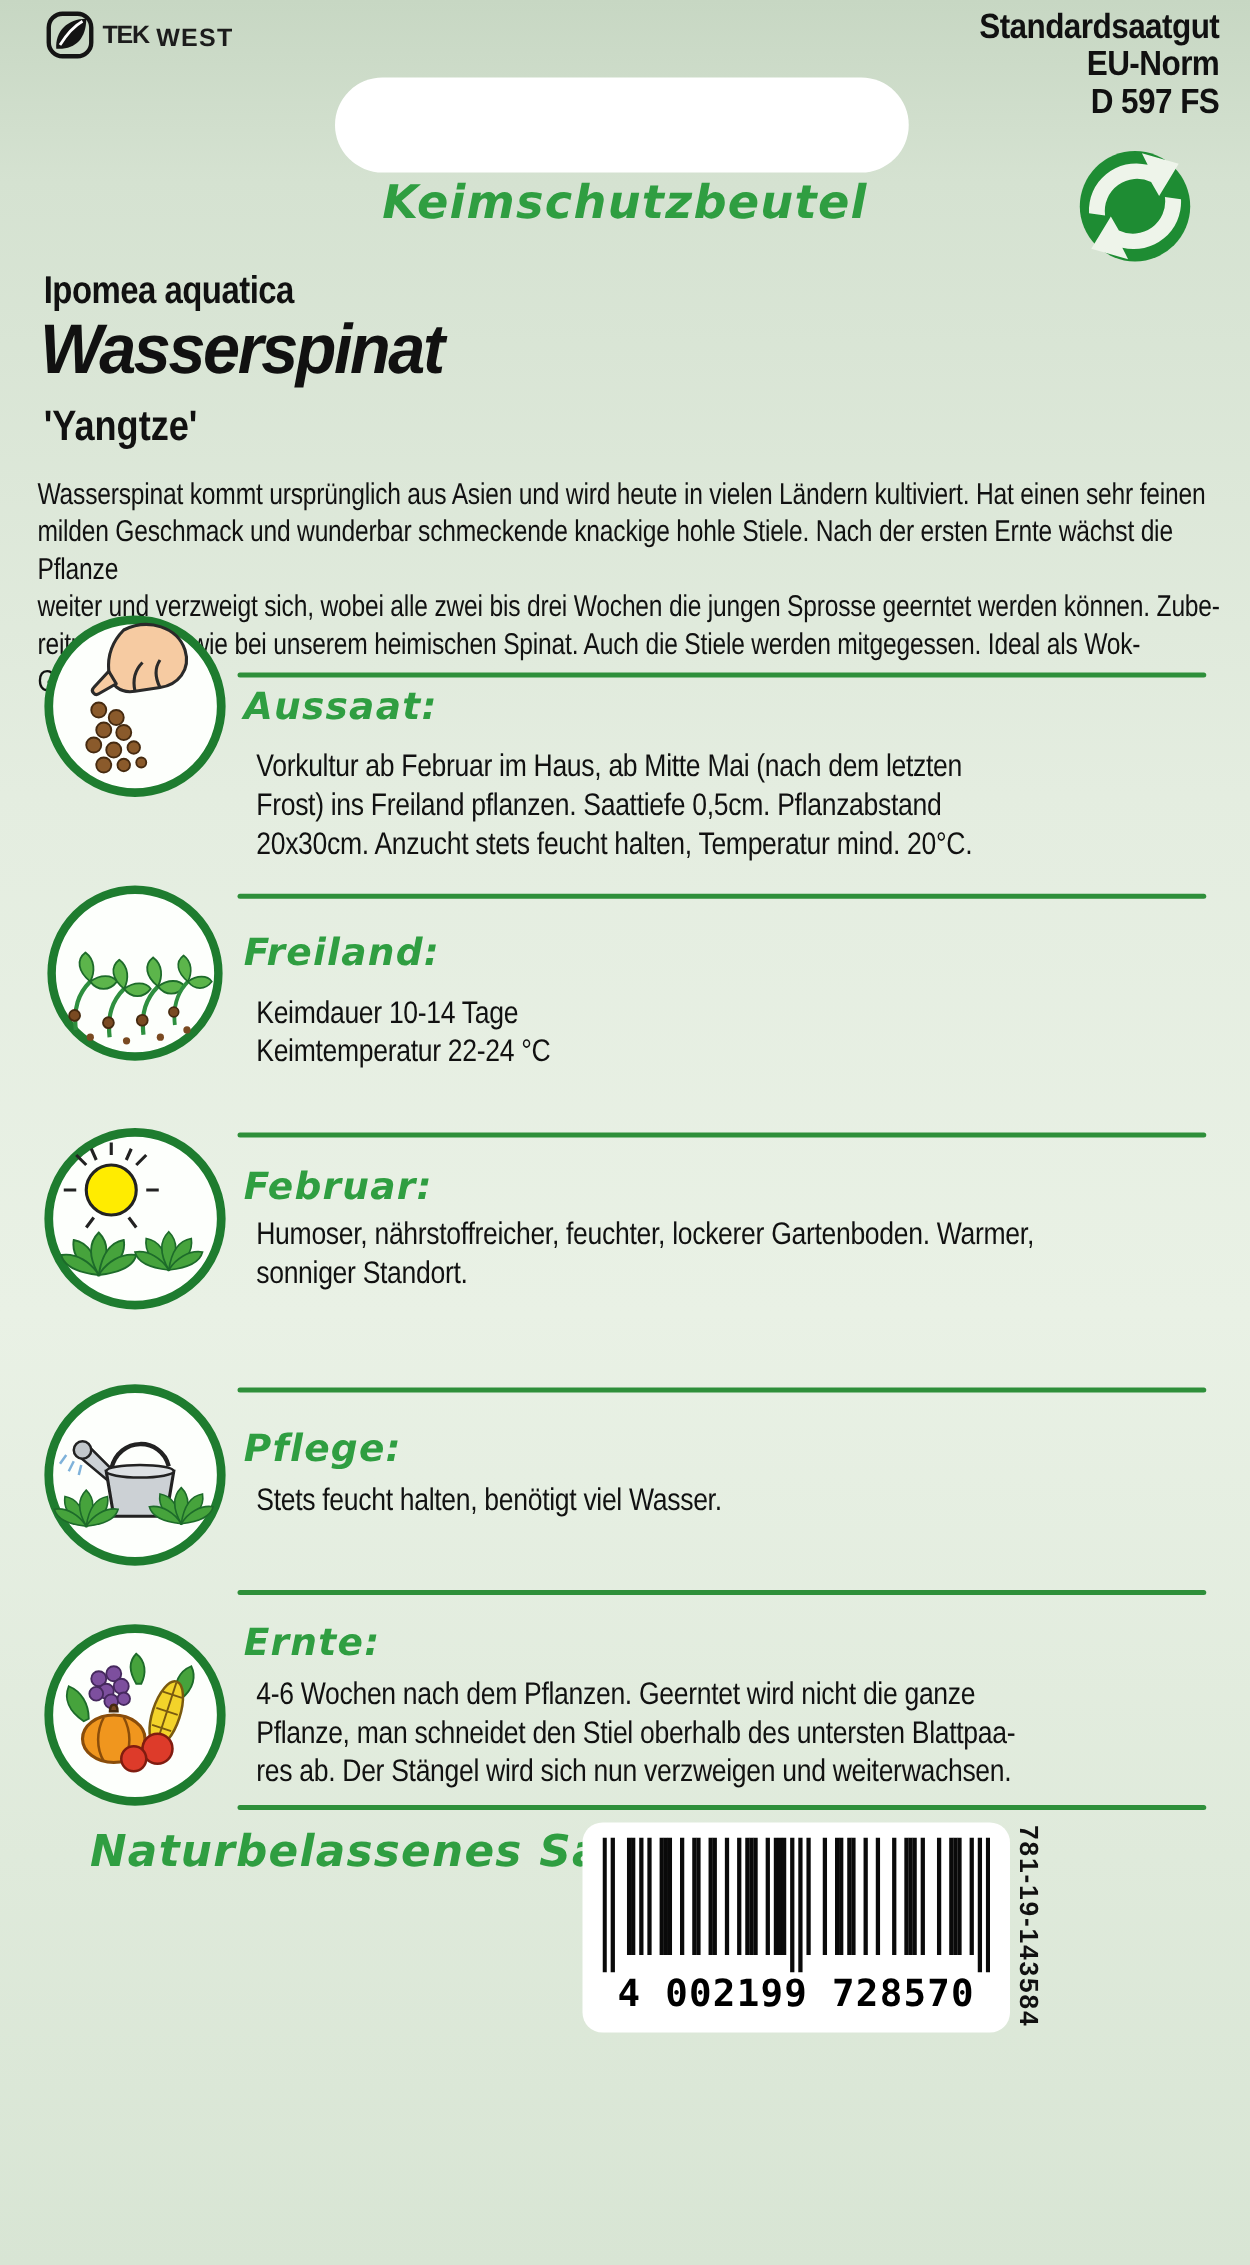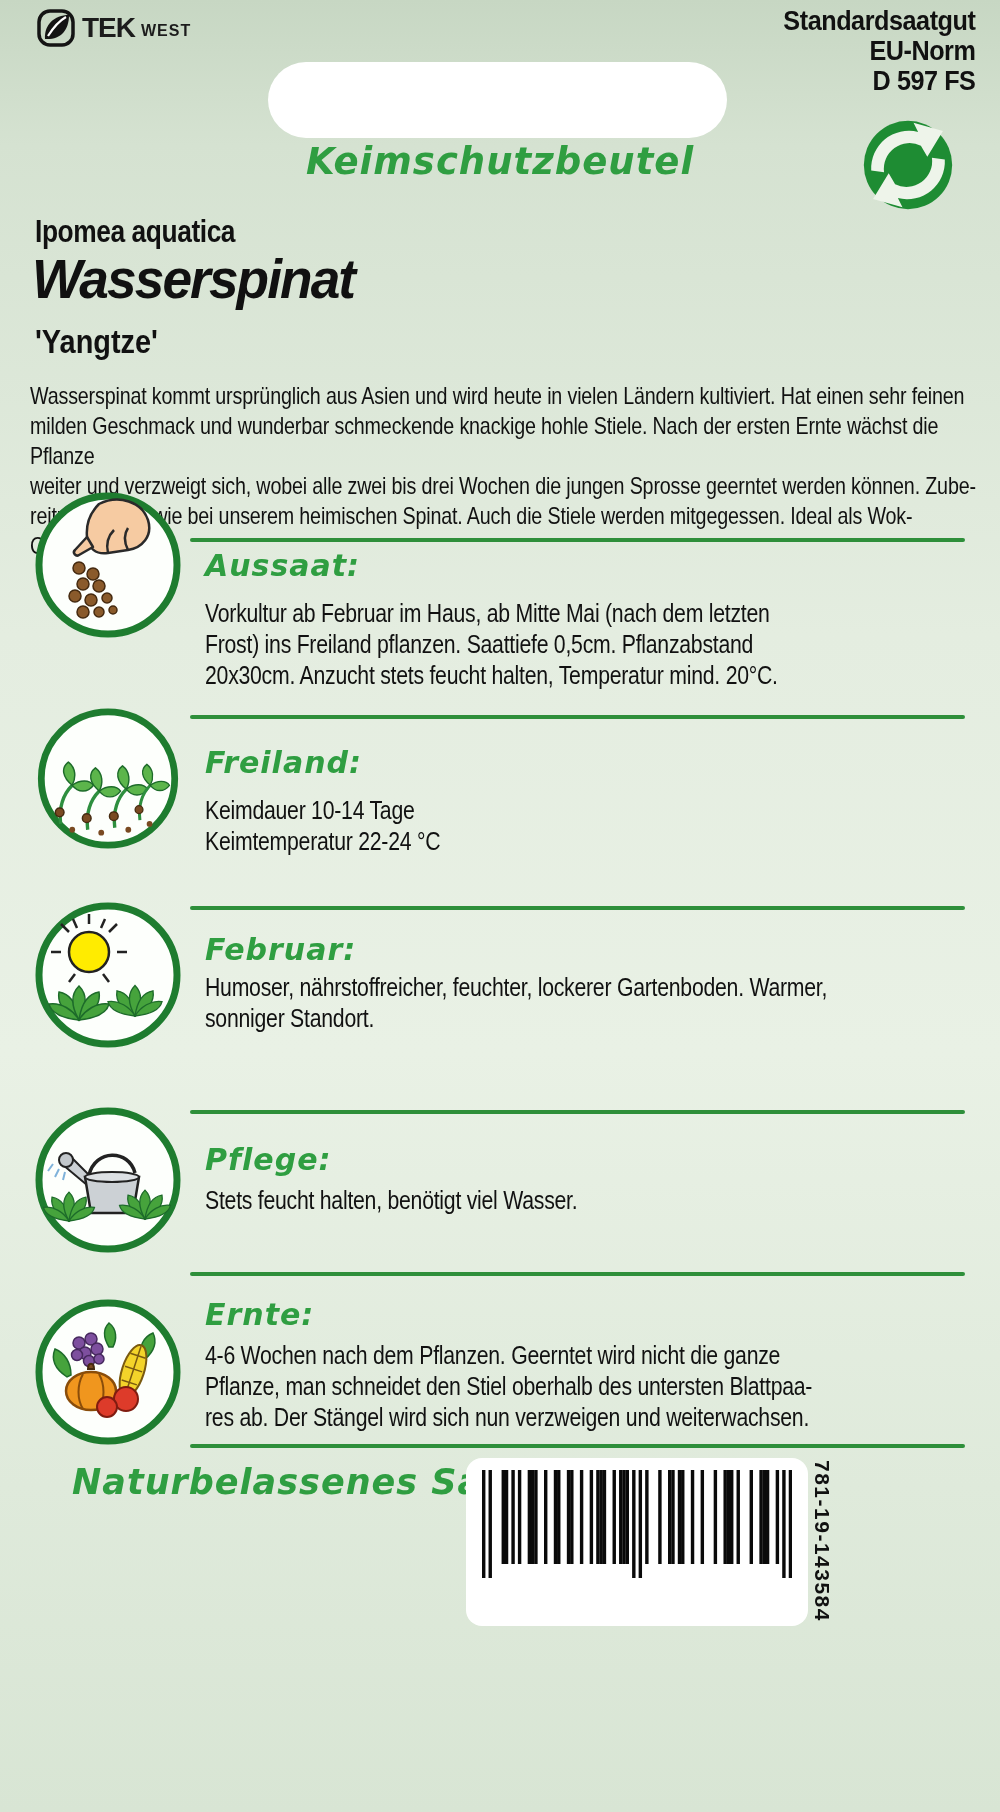--- a/index.html
+++ b/index.html
@@ -5,37 +5,37 @@
   html,body{margin:0;padding:0;background:#9aa89a;}
   #packet{
     position:relative;width:1000px;height:1812px;margin:0 auto;overflow:hidden;
     background:linear-gradient(180deg,#c7d7c3 0%,#d5e2d1 8%,#e4ede0 35%,#e9f1e5 58%,#dfeadb 82%,#d8e5d4 100%);
     font-family:"Liberation Sans",sans-serif;color:#111;
   }
   .abs{position:absolute;}
   .cond{transform-origin:left top;white-space:nowrap;}
   .script{font-style:italic;font-weight:bold;color:#2f9e41;letter-spacing:1px;font-family:"DejaVu Sans",sans-serif;}
   .sep{position:absolute;left:190px;width:775px;height:4px;background:#2e8f3a;border-radius:2px;}
-  .sec-head{position:absolute;left:205px;font-size:30px;font-style:italic;}
+  .sec-head{position:absolute;left:195px;font-size:30px;font-style:italic;}
   .sec-body{position:absolute;left:205px;font-size:25px;line-height:31px;letter-spacing:-0.3px;
             white-space:pre-line;transform:scaleX(0.85);transform-origin:left top;width:900px;font-weight:500;}
   .sicon{position:absolute;left:33px;width:150px;height:150px;}
   .desc{font-size:24px;line-height:30px;white-space:pre-line;transform:scaleX(0.82);transform-origin:left top;
         width:1160px;font-weight:500;letter-spacing:-0.2px;}
   .certs{right:25px;top:6px;text-align:right;font-size:28px;line-height:30px;font-weight:600;
          transform:scaleX(0.9);transform-origin:right top;position:absolute;letter-spacing:-0.5px;}
   .pill{position:absolute;left:268px;top:62px;width:459px;height:76px;background:#ffffff;border-radius:38px;}
   .barcode-box{position:absolute;left:466px;top:1458px;width:342px;height:168px;background:#ffffff;border-radius:16px;}
   .ean-digits{position:absolute;left:466px;top:1578px;width:342px;text-align:center;
               font-family:"DejaVu Sans Mono",monospace;font-size:30px;font-weight:600;letter-spacing:1px;color:#000;}
   .side-code{position:absolute;left:834px;top:1460px;width:195px;font-size:21px;font-weight:600;letter-spacing:1.5px;
              transform:rotate(90deg);transform-origin:0 0;color:#111;}
   .logo-wrap{position:absolute;left:36px;top:8px;display:flex;align-items:center;gap:6px;}
-  .logo-tek{font-size:28px;font-weight:bold;color:#1c1c1c;letter-spacing:-1px;}
-  .logo-west{font-size:16px;font-weight:bold;color:#1c1c1c;letter-spacing:1px;margin-top:6px;}
+  .logo-tek{font-size:20px;font-weight:bold;color:#1c1c1c;letter-spacing:-1px;}
+  .logo-west{font-size:20px;font-weight:bold;color:#1c1c1c;letter-spacing:1px;margin-top:6px;}
 </style>
 </head>
 <body>
 
 <div id="packet">
 
   <div class="logo-wrap">
     <svg width="40" height="40" viewBox="0 0 40 40">
       <rect x="3" y="3" width="34" height="34" rx="11" fill="none" stroke="#141414" stroke-width="3.5"></rect>
       <path d="M 9 31 C 8 17 18 7 33 7 C 33 23 24 32 9 31 Z" fill="#141414"></path>
@@ -244,16 +244,17 @@
       <rect x="248.00" y="0" width="3.41" height="94" fill="#0a0a0a"></rect>
       <rect x="254.53" y="0" width="3.41" height="94" fill="#0a0a0a"></rect>
       <rect x="267.58" y="0" width="3.41" height="94" fill="#0a0a0a"></rect>
       <rect x="277.37" y="0" width="3.41" height="94" fill="#0a0a0a"></rect>
       <rect x="280.63" y="0" width="3.41" height="94" fill="#0a0a0a"></rect>
       <rect x="283.89" y="0" width="3.41" height="94" fill="#0a0a0a"></rect>
       <rect x="293.68" y="0" width="3.41" height="94" fill="#0a0a0a"></rect>
       <rect x="300.21" y="0" width="3.41" height="108" fill="#0a0a0a"></rect>
       <rect x="306.74" y="0" width="3.41" height="108" fill="#0a0a0a"></rect>
     </svg>
+  <div class="ean-digits">4 002199 728570</div>
 
   <div class="side-code">781-19-143584</div>
 
 </div>
 
 </body></html>

